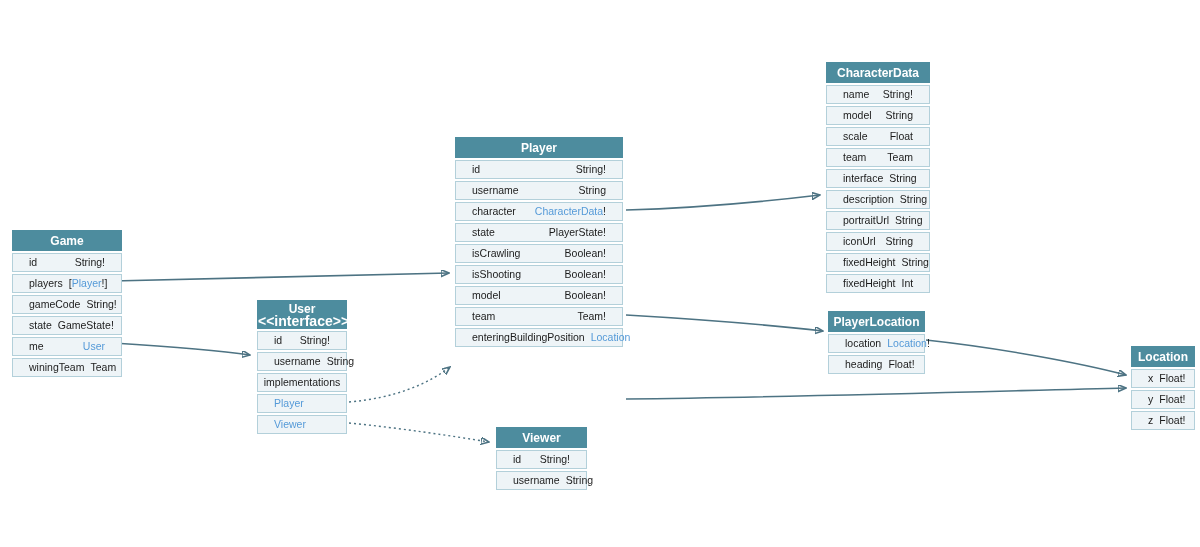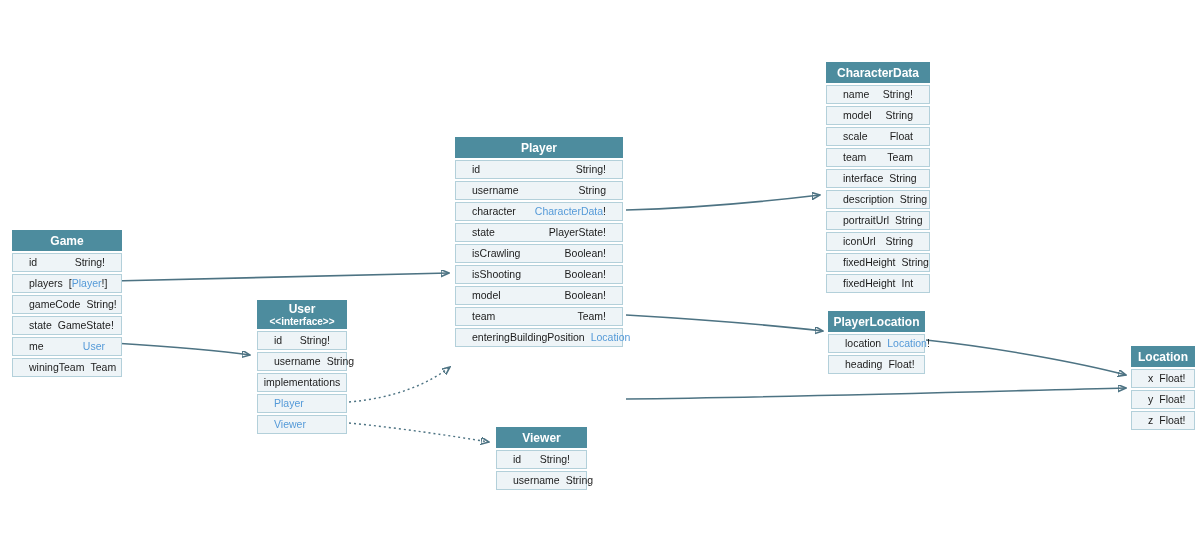--- a/index.html
+++ b/index.html
@@ -37,21 +37,21 @@
     box-sizing:border-box;
   }
   .hdr.two-line{
     height:29px;
     line-height:14px;
     padding-top:1px;
   }
   .hdr .stereo{
     display:block;
     font-weight:bold;
-    font-size:10px;
+    font-size:14px;
     line-height:11px;
   }
   .row{
     margin-top:2px;
     background:var(--row-bg);
     border:1px solid var(--border);
     box-sizing:border-box;
     height:19px;
     line-height:17px;
     font-size:10.5px;

